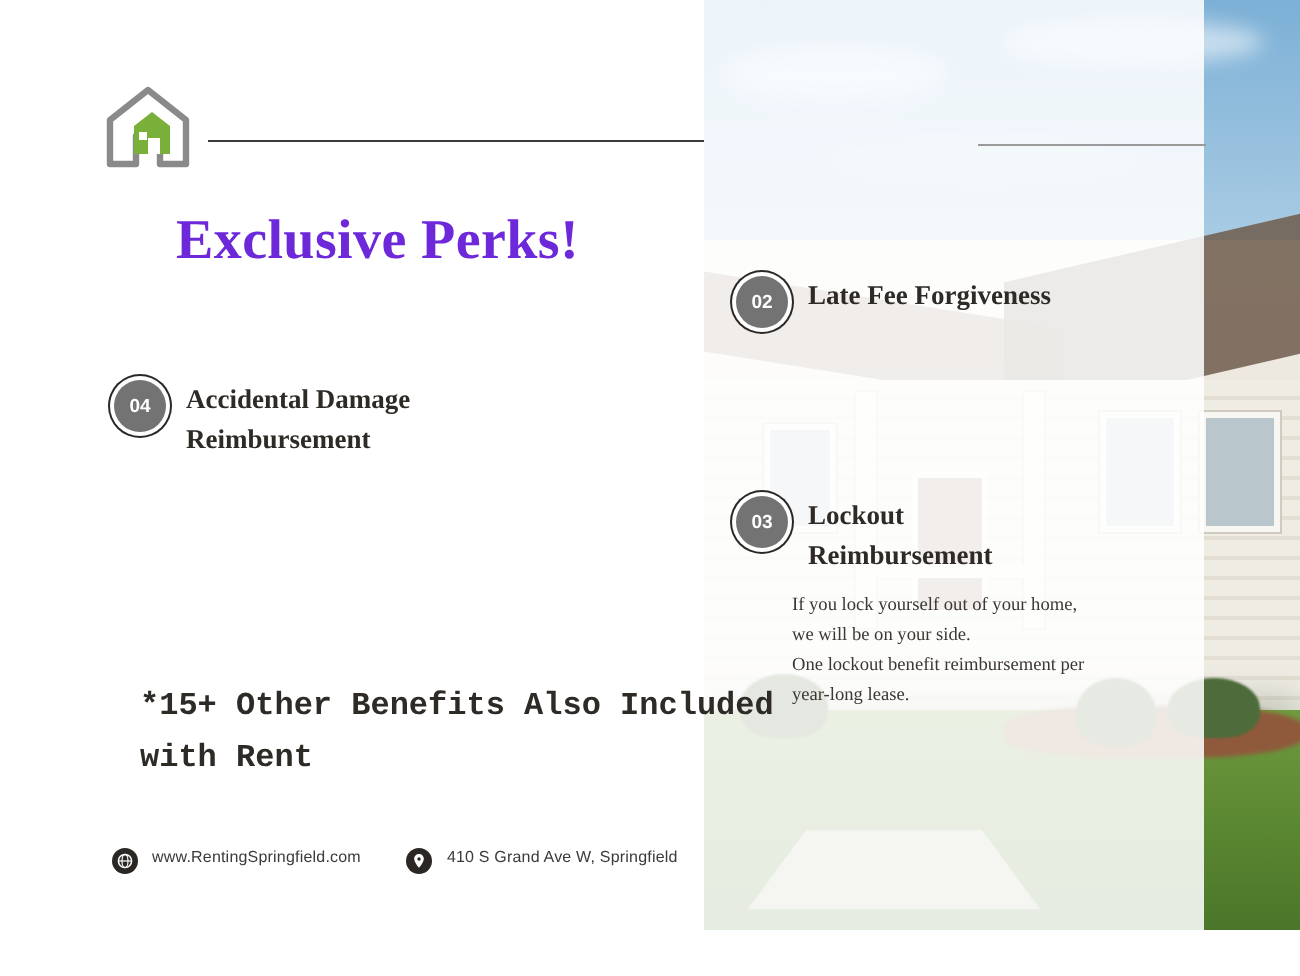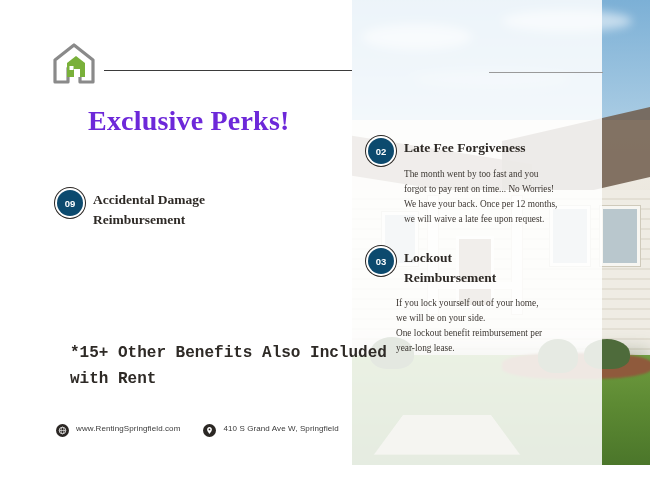--- a/index.html
+++ b/index.html
@@ -217,21 +217,21 @@
   .perk {
     position: absolute;
   }
   .badge {
     position: absolute;
     left: 0;
     top: 0;
     width: 26px;
     height: 26px;
     border-radius: 50%;
-    background: #0c4a6e;
+    background: #737373;
     color: #ffffff;
     font-size: 9.5px;
     font-weight: bold;
     display: flex;
     align-items: center;
     justify-content: center;
     box-shadow: 0 0 0 2px #ffffff, 0 0 0 3px #2b2724;
   }
   .perk-head {
     font-family: "Liberation Serif", serif;
@@ -346,32 +346,28 @@
       <rect x="17.5" y="25" width="4" height="4" fill="#ffffff"></rect>
     </svg>
   </div>
   <div class="divider-line"></div>
 
   <div class="brand-rule"></div>
 
   <div class="main-title">Exclusive Perks!</div>
 
   <div class="perk perk-left">
-    <div class="badge">09</div>
+    <div class="badge">04</div>
     <div class="perk-head" style="white-space:pre-line;">Accidental Damage
 Reimbursement</div>
   </div>
 
   <div class="perk perk-r1">
     <div class="badge">02</div>
     <div class="perk-head" style="white-space:pre-line;">Late Fee Forgiveness</div>
-    <div class="perk-body">The month went by too fast and you
-forgot to pay rent on time... No Worries!
-We have your back. Once per 12 months,
-we will waive a late fee upon request.</div>
   </div>
 
   <div class="perk perk-r2">
     <div class="badge">03</div>
     <div class="perk-head" style="white-space:pre-line;">Lockout
 Reimbursement</div>
     <div class="perk-body">If you lock yourself out of your home,
 we will be on your side.
 One lockout benefit reimbursement per
 year-long lease.</div>

